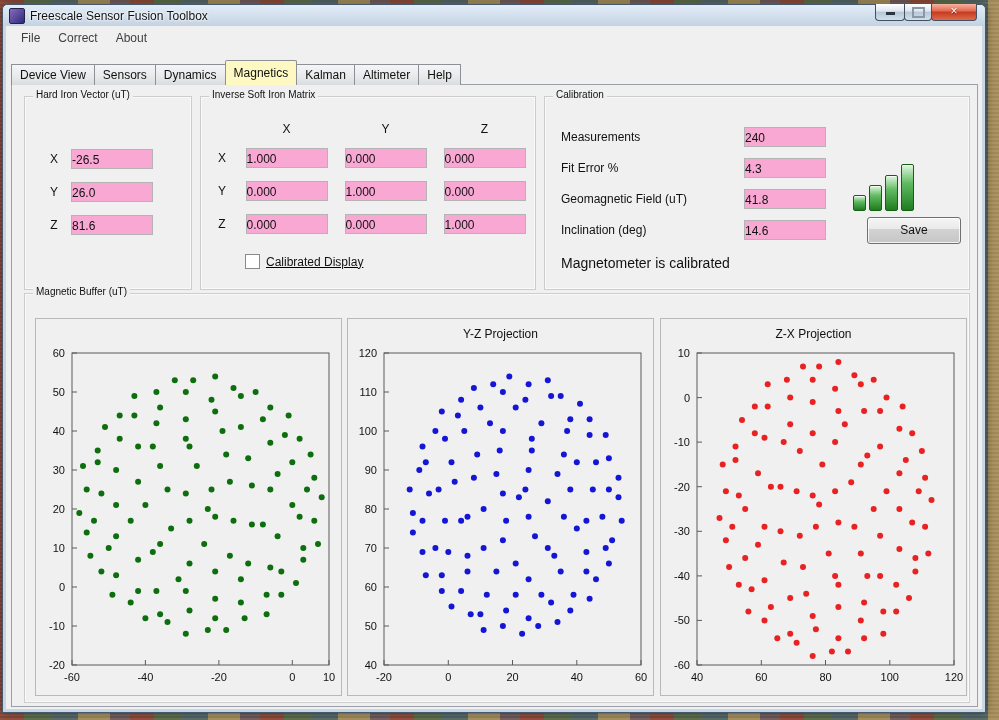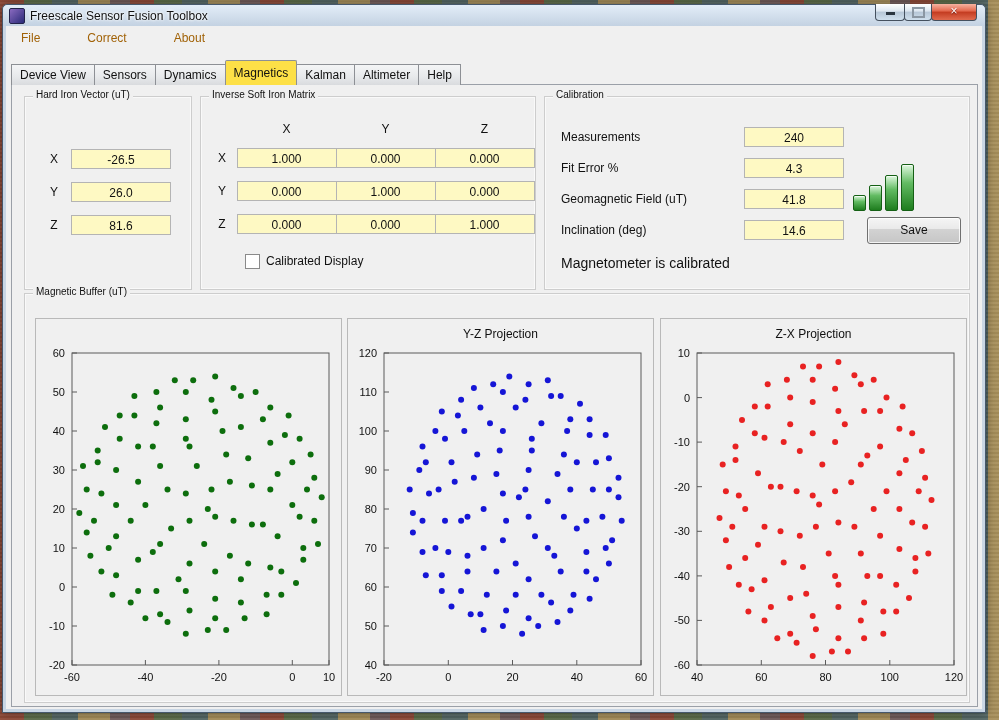--- a/index.html
+++ b/index.html
@@ -34,58 +34,58 @@
     border-radius:0 0 4px 4px;margin-left:-1px;
   }
   .wbtn.min,.wbtn.max{background:linear-gradient(#ffffff,#dce6f0 45%,#b6c6d6 50%,#d0e0ee);}
   .wbtn.min{width:30px;}
   .wbtn.max{width:28px;}
   .wbtn.close{width:46px;background:linear-gradient(#f5b3a1,#e2654a 45%,#c33b20 50%,#e06a4e);
     color:#fff;font-size:12px;line-height:15px;text-shadow:0 1px 1px rgba(90,10,0,.8);}
   .glyph-min{width:9px;height:3px;background:#2a3540;margin-top:8px;}
   .glyph-max{width:9px;height:7px;border:2px solid #8b97a3;margin-top:3px;background:transparent;}
   .client{position:absolute;left:3px;right:3px;top:21px;bottom:3px;background:#f0f0f0;}
-  .menubar{height:24px;display:flex;align-items:center;padding-left:6px;font-size:12px;color:#a16207;gap:29px;}
+  .menubar{height:24px;display:flex;align-items:center;padding-left:6px;font-size:12px;color:#404040;}
   .menu-item{padding:4px 9px;cursor:default;}
   .tabstrip{position:absolute;left:5px;top:36px;display:flex;align-items:flex-end;height:23px;z-index:2;}
   .tab{
     font-size:12px;color:#111;padding:3px 8px 3px;margin-right:-1px;position:relative;
     background:linear-gradient(#f4f5f6,#e7e9eb 60%,#d9dbde);
     border:1px solid #8d9095;border-bottom:none;white-space:nowrap;
   }
   .tab.active{
-    background:#fde047;padding-top:5px;padding-bottom:5px;z-index:3;
+    background:#fef9c3;padding-top:5px;padding-bottom:5px;z-index:3;
     border-radius:2px 2px 0 0;
   }
   .pane{
     position:absolute;left:5px;right:4px;top:58px;bottom:2px;
     background:#f0f0f0;border:1px solid #9ba0a8;z-index:1;
   }
   .gb{position:absolute;border:1px solid #cdcdcd;box-shadow:inset 0 0 0 1px rgba(255,255,255,.6);}
   .gb-title{
     position:absolute;top:-8px;left:8px;background:#f0f0f0;padding:0 3px;
     font-size:10px;color:#111;white-space:nowrap;
   }
   .label{font-size:12px;color:#111;}
   .vbox{
-    width:100px;height:20px;line-height:20px;box-sizing:border-box;
-    background:#fef9c3;border:1px solid #b4b4b4;
-    font-size:12px;color:#111;text-align:center;
+    width:82px;height:20px;line-height:20px;box-sizing:border-box;
+    background:#f9a8d4;border:1px solid #b4b4b4;
+    font-size:12px;color:#111;text-align:left;
   }
   
   .hi-grid{position:absolute;left:12px;top:52px;display:grid;grid-template-columns:34px 92px;row-gap:13px;align-items:center;}
   .hi-grid .label{justify-self:center;}
   
   .si-grid{
     position:absolute;left:6px;top:20px;display:grid;
     grid-template-columns:30px 99px 99px 99px;
     grid-template-rows:24px 33px 33px 33px;
     align-items:center;justify-items:center;
   }
-  .si-check{position:absolute;left:44px;top:157px;display:flex;align-items:flex-start;}
+  .si-check{position:absolute;left:44px;top:157px;display:flex;align-items:center;text-decoration:underline;}
   .checkbox{width:13px;height:13px;background:#fff;border:1px solid #8a8a8a;margin-right:6px;}
   
   .cal-grid{position:absolute;left:16px;top:30px;display:grid;grid-template-columns:172px 92px;row-gap:12px;align-items:center;gap:11px;}
   .cal-status{position:absolute;left:16px;top:158px;font-size:14px;color:#111;}
   .signal{position:absolute;left:308px;top:66px;width:66px;height:48px;display:flex;align-items:flex-end;}
   .sbar{width:13px;margin-right:3px;border-radius:2px;border:1px solid #156015;box-sizing:border-box;
     background:linear-gradient(180deg,#dff7df,#62bb62 40%,#1e7d1e);box-shadow:inset 0 1px 0 rgba(255,255,255,.7);}
   .sbar.b1{height:16px;} .sbar.b2{height:26px;} .sbar.b3{height:36px;} .sbar.b4{height:47px;}
   .btn{
     position:absolute;font-size:12px;color:#111;text-align:center;

